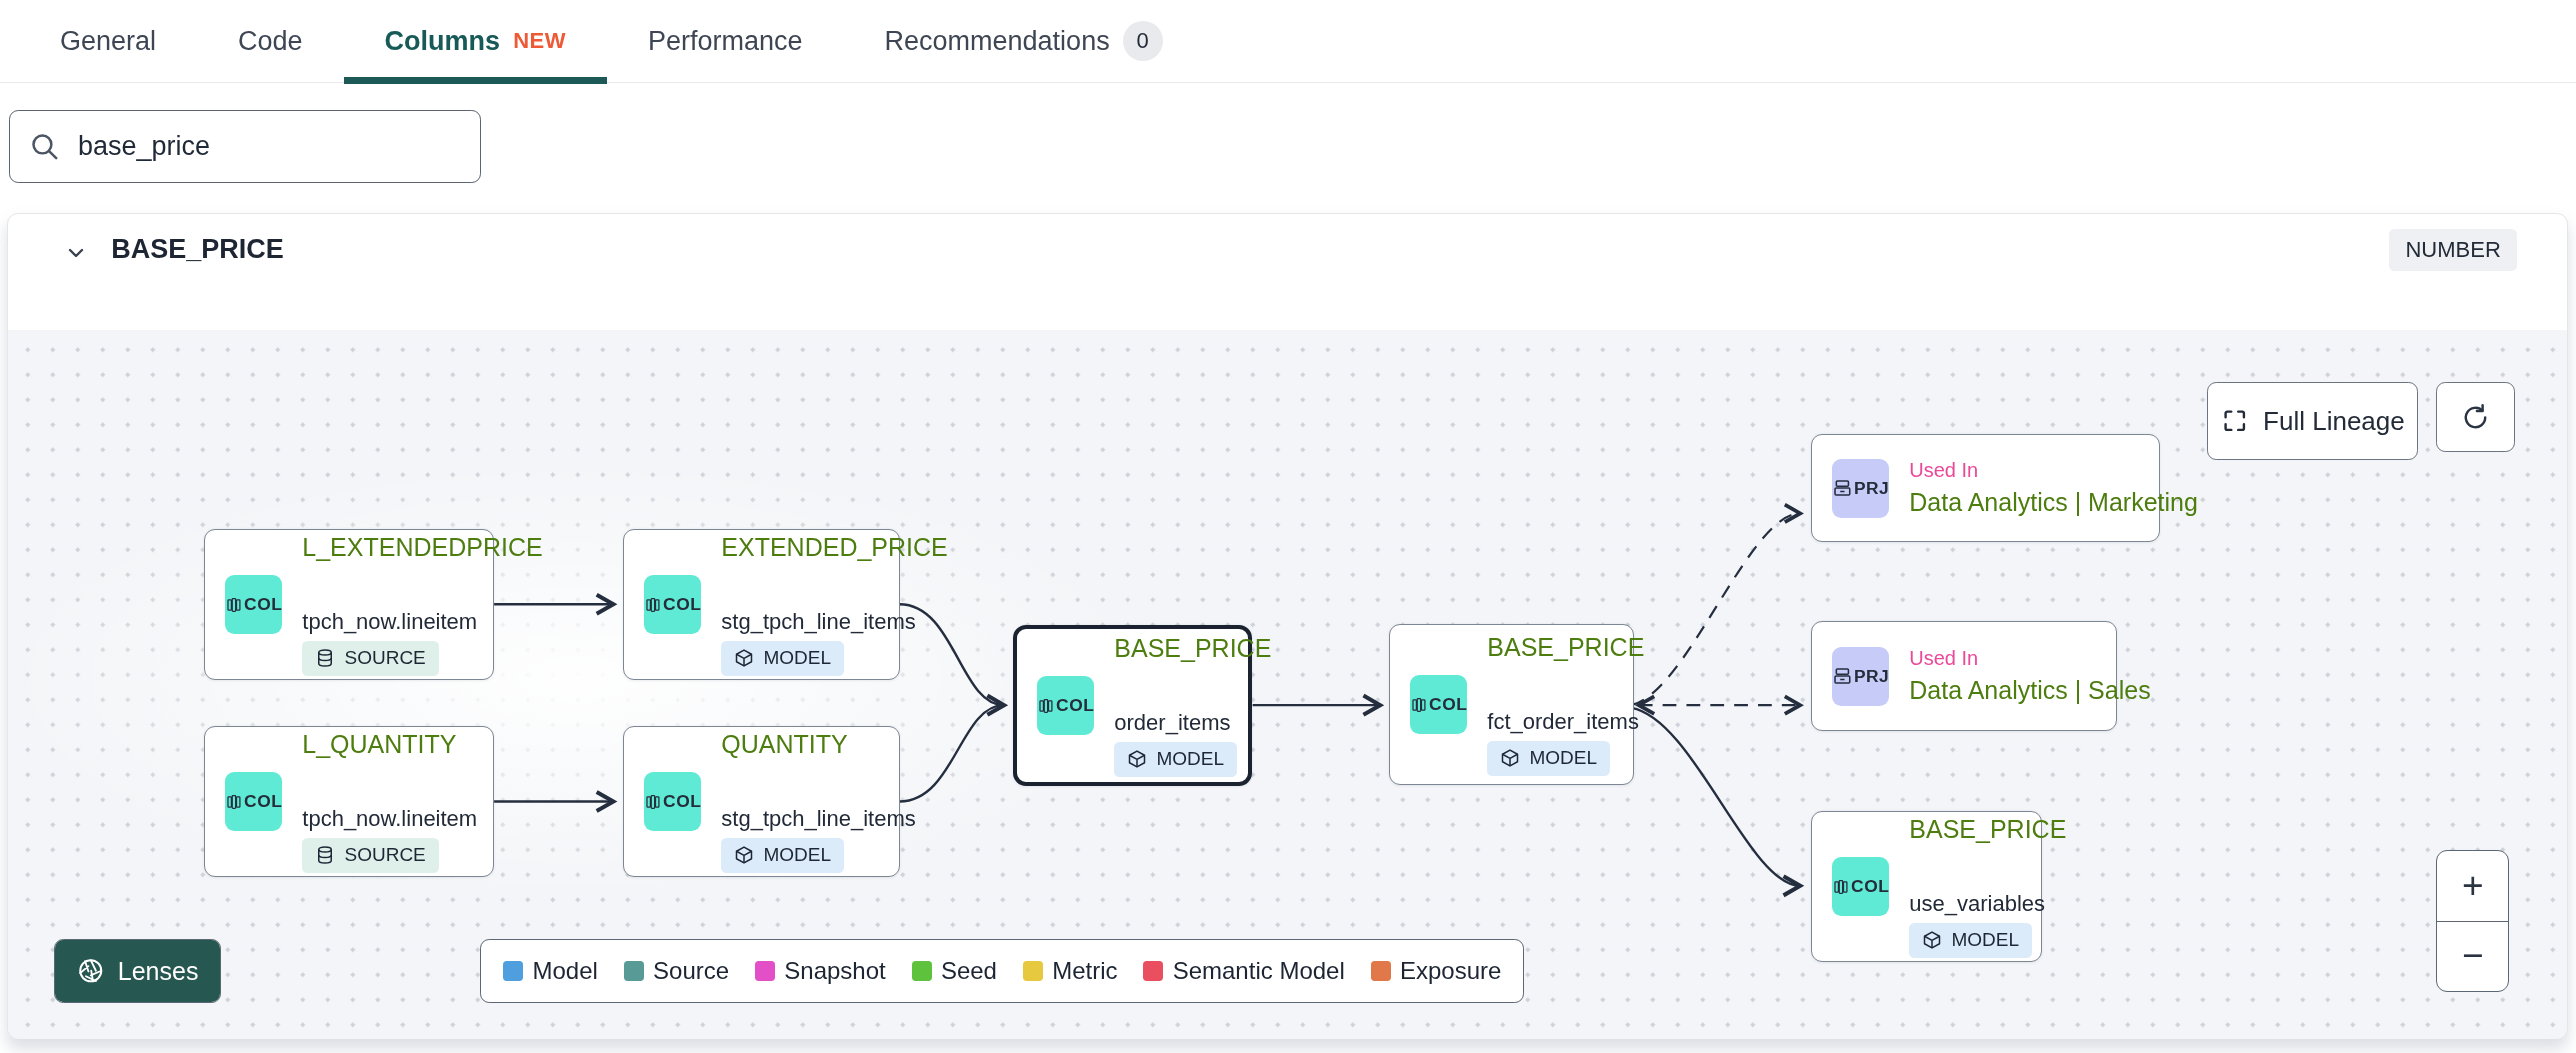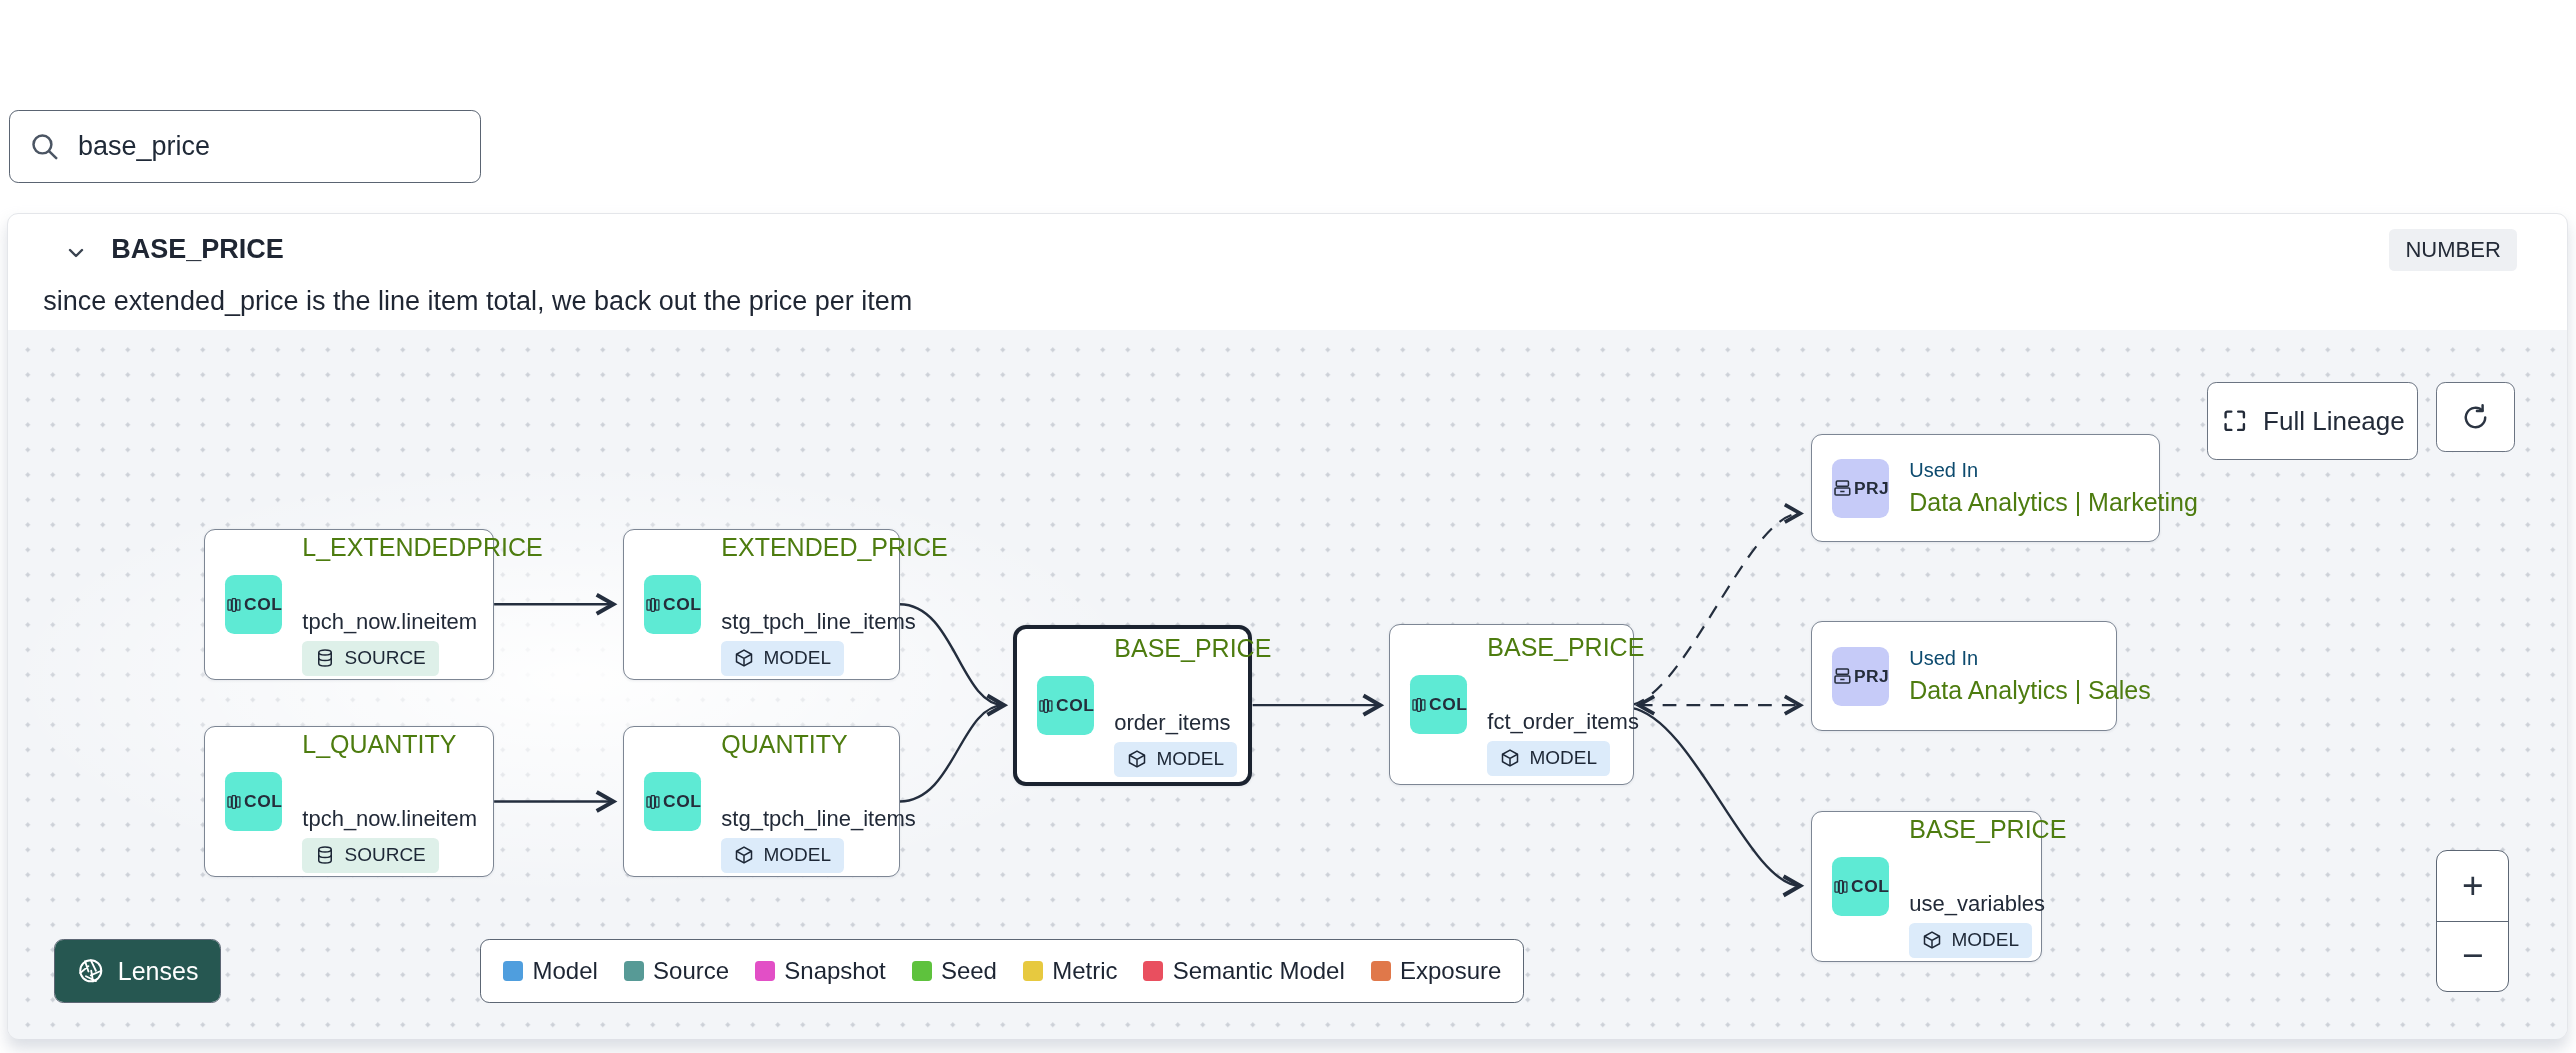--- a/index.html
+++ b/index.html
@@ -37,21 +37,21 @@
   
   .node { position:absolute; z-index:2; background:#fff; border:1.8px solid #7d8694; border-radius:11px; display:flex; align-items:center; padding:0 0 0 20px; gap:20px; cursor:pointer; box-shadow:0 0.9px 2.8px rgba(30,40,60,.08); }
   .node.selected { border:4.6px solid #1b2330; border-radius:13px; }
   .chip { flex:0 0 auto; width:57px; height:59px; border-radius:9.2px; display:flex; align-items:center; justify-content:center; gap:0.9px; color:#252d3b; }
   .chip-col { background:#5eead4; }
   .chip-prj { background:#c6cbf8; }
   .chip span { font-size:17.4px; font-weight:600; letter-spacing:0.5px; }
   .node-body { display:flex; flex-direction:column; align-items:flex-start; gap:6.4px; min-width:0; }
   .node-title { font-size:25px; font-weight:500; color:#4d7c0f; white-space:nowrap; }
   .node-subtitle { font-size:22px; color:#222a38; white-space:nowrap;margin-top:40px; }
-  .node-label { font-size:20px; color:#0c4a6e; }
+  .node-label { font-size:20px; color:#ec4899; }
   .nbadge { display:flex; align-items:center; gap:9.2px; border-radius:5.5px; padding:6.4px 13px; font-size:19px; font-weight:500; color:#1d2736; }
   .nbadge-source { background:#def0e9; }
   .nbadge-model  { background:#dcebfa; }
 
   
   .ctl-btn { position:absolute; z-index:3; background:#fff; border:1.8px solid #6b7482; border-radius:9.2px; display:flex; align-items:center; justify-content:center; gap:14.7px; cursor:pointer; color:#2b3442; }
   .full-lineage { left:2199px; top:52px; width:211px; height:78px; font-size:26px; color:#232b39; }
   .refresh { left:2428px; top:52px; width:79px; height:70px; }
   .zoomctl { position:absolute; z-index:3; left:2428px; top:520px; width:73px; height:142px; background:#fff; border:1.8px solid #5c6674; border-radius:11px; display:flex; flex-direction:column; }
   .zoomctl .zbtn { flex:1; display:flex; align-items:center; justify-content:center; font-size:37px; color:#2b3442; cursor:pointer; }
@@ -111,38 +111,56 @@
     </symbol>
     <symbol id="i-refresh" viewBox="0 0 24 24">
       <path d="M19.5 12a7.5 7.5 0 1 1-2.2-5.3" fill="none" stroke="currentColor" stroke-width="1.9" stroke-linecap="round"></path>
       <path d="M17.5 2.5v4.4h-4.4" fill="none" stroke="currentColor" stroke-width="1.9" stroke-linecap="round" stroke-linejoin="round"></path>
     </symbol>
   </defs>
 </svg>
 
 <div class="stage">
 
+  <div class="tabs">
+    <div class="tab">
+        <span>General</span>
+      </div>
+    <div class="tab">
+        <span>Code</span>
+      </div>
+    <div class="tab active">
+      <span>Columns</span>
+      <span class="tab-new">NEW</span>
+    </div>
+    <div class="tab">
+        <span>Performance</span>
+      </div>
+    <div class="tab">
+      <span>Recommendations</span>
+      <span class="tab-count">0</span>
+    </div>
+  </div>
 
   <div class="search">
     <svg width="33" height="33" color="#4b5563" viewBox="0 0 36 36">
         <use href="#i-search"></use>
       </svg>
     <input type="text" value="base_price" style="">
   </div>
 
   <div class="panel">
     <div class="panel-header">
       <div class="collapse-btn">
         <svg width="24" height="24" viewBox="0 0 26 26">
             <use href="#i-chevron"></use>
           </svg>
       </div>
       <div class="col-name">BASE_PRICE</div>
       <div class="type-badge">NUMBER</div>
-      <div class="col-desc">since extended_price is the line item total, we back out the price per item</div>
     </div>
 
     <div class="canvas">
       <div class="glow"></div>
 
       <svg class="edges" width="2559" height="709" viewBox="0 0 2790 773">
         <defs>
           <marker id="arrow" markerWidth="12" markerHeight="12" refX="8" refY="5" orient="auto">
             <path d="M1,1 L8,5 L1,9" fill="none" stroke="#242e3e" stroke-width="1.7"></path>
           </marker>

